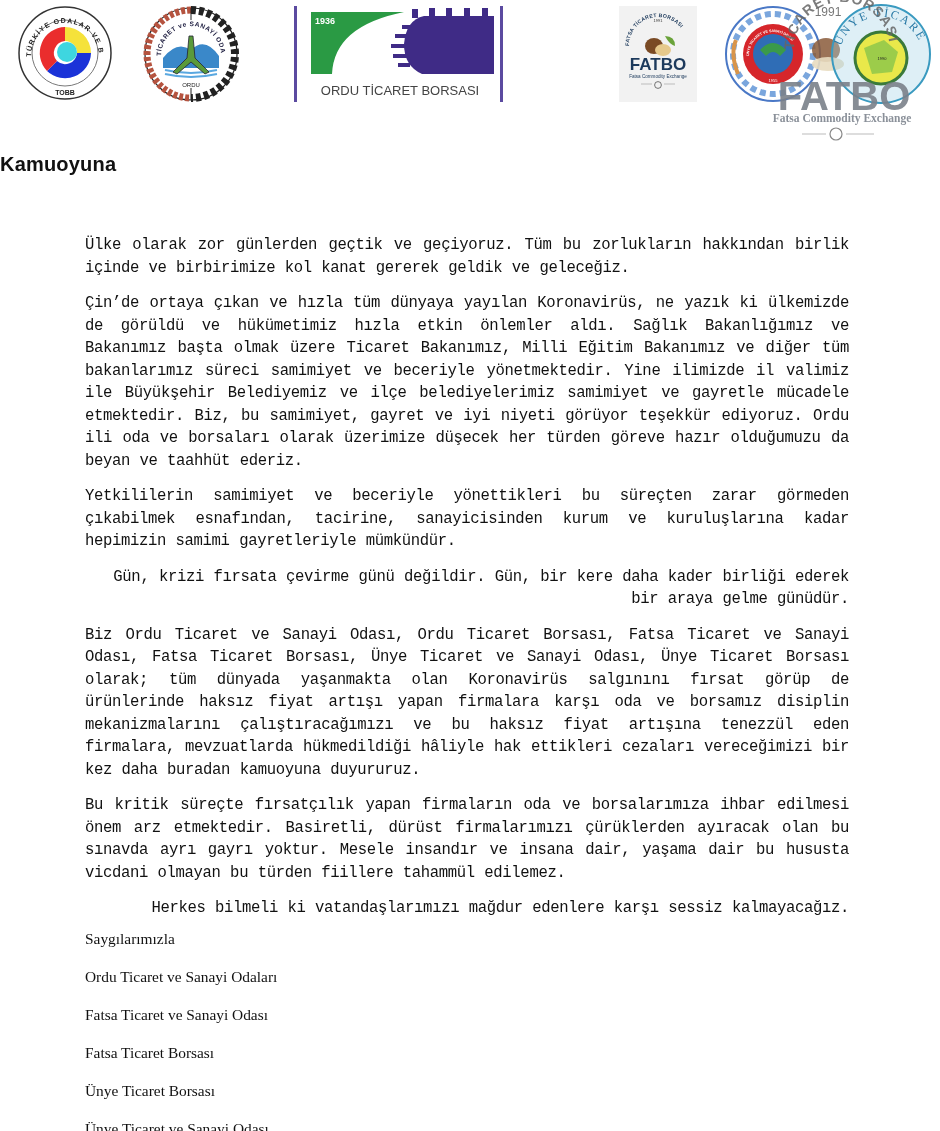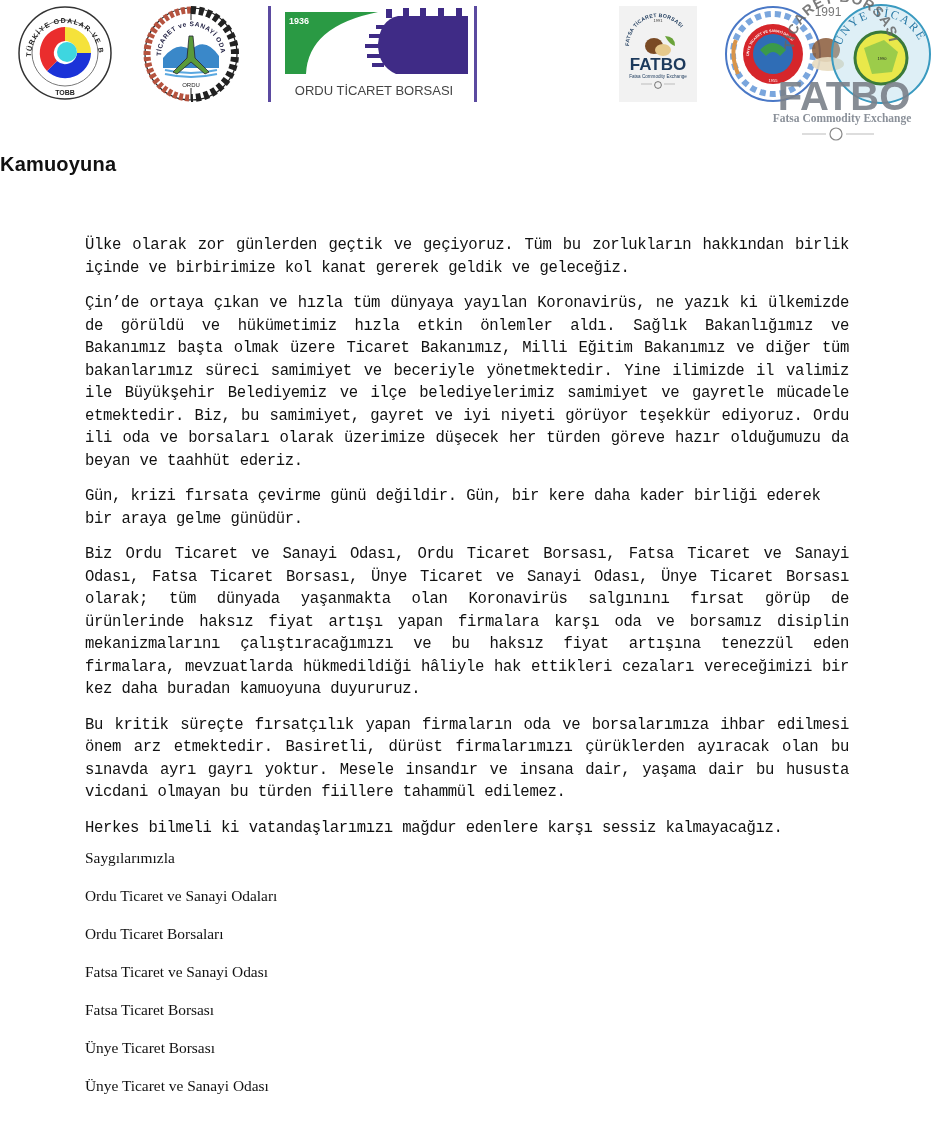--- a/index.html
+++ b/index.html
@@ -5,21 +5,21 @@
   html, body { margin:0; padding:0; background:#ffffff; }
   body { width:940px; height:1131px; position:relative; overflow:hidden;
          font-family:"Liberation Sans", "DejaVu Sans", sans-serif; color:#111; }
   .header { position:absolute; left:0; top:0; width:940px; height:150px; }
   .logo { position:absolute; }
   .title { position:absolute; top:153px; left:0; width:933px; text-align:left;
            font-family:"Liberation Sans", sans-serif; font-weight:bold; font-size:20px; color:#111; letter-spacing:0.2px; }
   .body { position:absolute; left:85px; top:234px; width:764px; }
   .para { margin:0 0 13px 0; font-family:Liberation Mono, monospace; font-size:15.6px;
           line-height:22.5px; text-align:justify; color:#111; letter-spacing:-0.35px; word-spacing:0.5px; }
-  .para.last-left { text-align:left; }
+  .para.last-left { text-align:right; }
   .sig { margin:0; font-family:Liberation Serif, serif; font-size:15.4px; line-height:38px; color:#111; }
 </style>
 </head>
 <body>
 
 <div class="header">
 
   <div class="logo" style="left:17px;top:5px;width:96px;height:96px;">
     <svg width="96" height="96" viewBox="0 0 96 96">
       <circle cx="48" cy="48" r="46" fill="#fff" stroke="#333" stroke-width="1.5"></circle>
@@ -48,21 +48,21 @@
       <path d="M22 68 Q48 74 74 68" stroke="#5aa8e0" stroke-width="2" fill="none"></path>
       <path d="M46 30 L50 30 L52 52 L66 66 L62 68 L48 56 L34 68 L30 66 L44 52 Z" fill="#5a9a3a" stroke="#223" stroke-width="0.8"></path>
       <path id="otsoArc" d="M18 50 A30 30 0 1 1 78 50" fill="none"></path>
       <text font-size="6.5" font-weight="bold" fill="#224" font-family="Liberation Sans, sans-serif" letter-spacing="0.6">
         <textPath href="#otsoArc">TİCARET ve SANAYİ ODASI</textPath>
       </text>
       <text x="48" y="81" text-anchor="middle" font-size="6" fill="#222" font-family="Liberation Sans, sans-serif">ORDU</text>
     </svg>
   </div>
 
-  <div class="logo" style="left:268px;top:6px;width:210px;height:96px;">
+  <div class="logo" style="left:294px;top:6px;width:210px;height:96px;">
     <svg width="210" height="96" viewBox="0 0 210 96">
       <rect x="0" y="0" width="3" height="96" fill="#5b4aa0"></rect>
       <rect x="206" y="0" width="3" height="96" fill="#5b4aa0"></rect>
       <path d="M17 6 L110 6 Q40 20 38 68 L17 68 Z" fill="#2a9a44"></path>
       <text x="21" y="18" font-size="9" font-weight="bold" fill="#fff" font-family="Liberation Sans, sans-serif">1936</text>
       <path d="M110 38 Q112 14 130 10 L200 10 L200 68 L128 68 Q110 60 110 38 Z" fill="#3f2b86"></path>
       <g fill="#3f2b86">
         <rect x="97" y="38" width="14" height="4"></rect>
         <rect x="99" y="48" width="14" height="4"></rect>
         <rect x="101" y="28" width="12" height="4"></rect>
@@ -136,24 +136,24 @@
       <circle cx="120" cy="134" r="6" fill="none" stroke="#888" stroke-width="1.2"></circle>
     </svg>
   </div>
 </div>
 
 <div class="title">Kamuoyuna</div>
 
 <div class="body">
   <p class="para">Ülke olarak zor günlerden geçtik ve geçiyoruz. Tüm bu zorlukların hakkından birlik içinde ve birbirimize kol kanat gererek geldik ve geleceğiz.</p>
   <p class="para">Çin’de ortaya çıkan ve hızla tüm dünyaya yayılan Koronavirüs, ne yazık ki ülkemizde de görüldü ve hükümetimiz hızla etkin önlemler aldı. Sağlık Bakanlığımız ve Bakanımız başta olmak üzere Ticaret Bakanımız, Milli Eğitim Bakanımız ve diğer tüm bakanlarımız süreci samimiyet ve beceriyle yönetmektedir. Yine ilimizde il valimiz ile Büyükşehir Belediyemiz ve ilçe belediyelerimiz samimiyet ve gayretle mücadele etmektedir. Biz, bu samimiyet, gayret ve iyi niyeti görüyor teşekkür ediyoruz. Ordu ili oda ve borsaları olarak üzerimize düşecek her türden göreve hazır olduğumuzu da beyan ve taahhüt ederiz.</p>
+  <p class="para">Yetkililerin samimiyet ve beceriyle yönettikleri bu süreçten zarar görmeden çıkabilmek esnafından, tacirine, sanayicisinden kurum ve kuruluşlarına kadar hepimizin samimi gayretleriyle mümkündür.</p>
   <p class="para last-left">Gün, krizi fırsata çevirme günü değildir. Gün, bir kere daha kader birliği ederek bir araya gelme günüdür.</p>
   <p class="para">Biz Ordu Ticaret ve Sanayi Odası, Ordu Ticaret Borsası,  Fatsa Ticaret ve Sanayi Odası, Fatsa Ticaret Borsası, Ünye Ticaret ve Sanayi Odası, Ünye Ticaret Borsası olarak; tüm dünyada yaşanmakta olan Koronavirüs salgınını fırsat görüp de ürünlerinde haksız fiyat artışı yapan firmalara karşı oda ve borsamız disiplin mekanizmalarını çalıştıracağımızı ve bu haksız fiyat artışına tenezzül eden firmalara, mevzuatlarda hükmedildiği hâliyle hak ettikleri cezaları vereceğimizi bir kez daha buradan kamuoyuna duyururuz.</p>
   <p class="para">Bu kritik süreçte fırsatçılık yapan firmaların oda ve borsalarımıza ihbar edilmesi önem arz etmektedir. Basiretli, dürüst firmalarımızı çürüklerden ayıracak olan bu sınavda ayrı gayrı yoktur. Mesele insandır ve insana dair, yaşama dair bu hususta vicdani olmayan bu türden fiillere tahammül edilemez.</p>
   <p class="para last-left" style="margin-bottom:0;">Herkes bilmeli ki vatandaşlarımızı mağdur edenlere karşı sessiz kalmayacağız.</p>
   <p class="sig">Saygılarımızla</p>
   <p class="sig">Ordu Ticaret ve Sanayi Odaları</p>
-  <p class="sig">Ordu Ticaret Borsaları</p>
   <p class="sig">Fatsa Ticaret ve Sanayi Odası</p>
   <p class="sig">Fatsa Ticaret Borsası</p>
   <p class="sig">Ünye Ticaret Borsası</p>
   <p class="sig">Ünye Ticaret ve Sanayi Odası</p>
 </div>
 
 </body></html>

